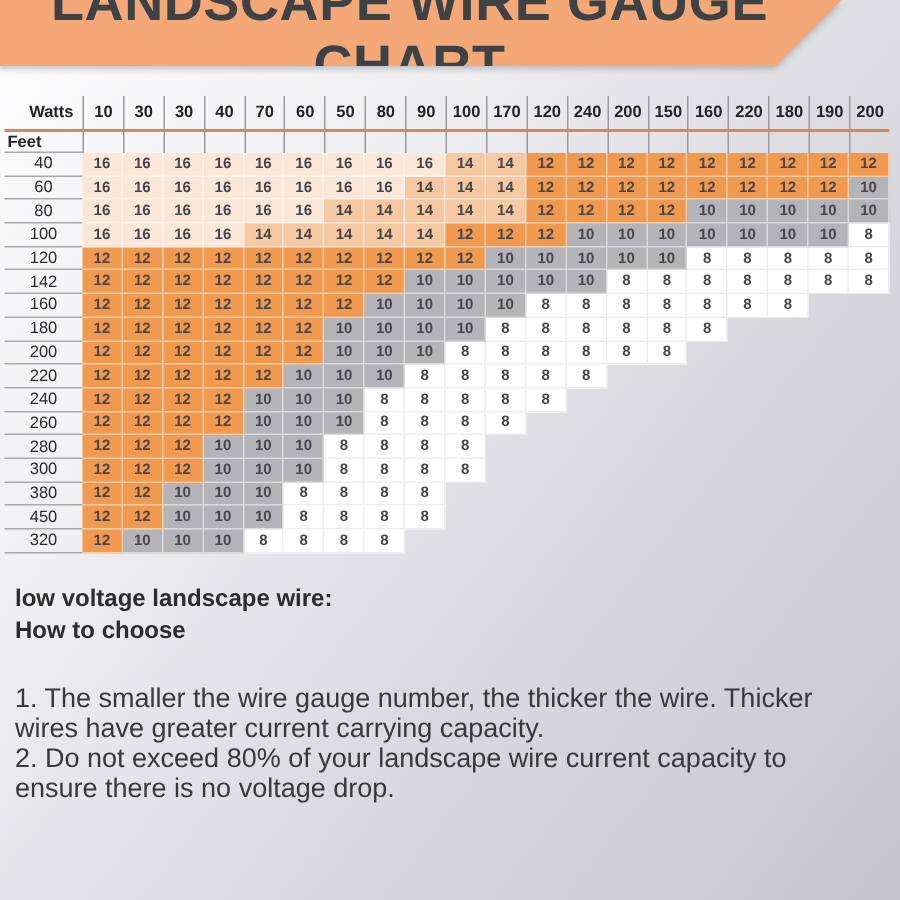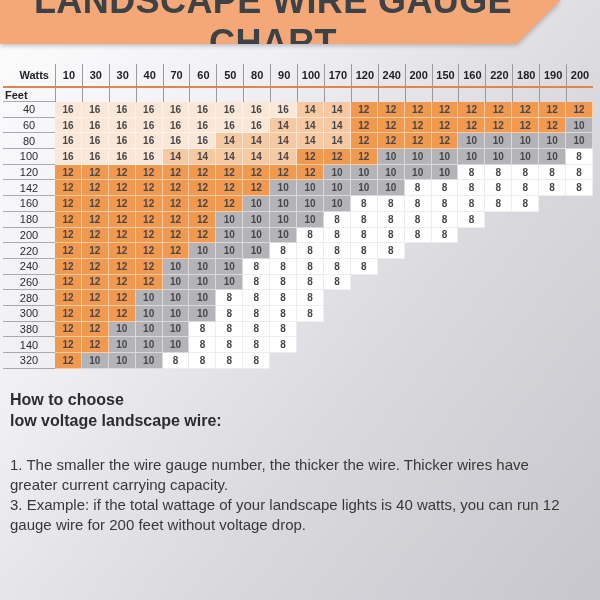--- a/index.html
+++ b/index.html
@@ -63,21 +63,21 @@
   .cell.empty { background: transparent; border: none; }
 
   
   .notes {
     position: absolute; left: 10px; top: 389px; width: 552px;
   }
   .notes-heading div {
     font-size: 16px; font-weight: 700; color: #2d2d30; line-height: 21px;
   }
   .notes p {
-    margin: 0; font-size: 15px; line-height: 20px; color: #39393c;
+    margin: 0; font-size: 18px; line-height: 20px; color: #39393c;
   }
   .notes p:first-of-type { margin-top: 24px; }
 </style>
 </head>
 <body>
 
 <div class="banner-wrap">
   <div class="banner" style="background: rgb(245, 168, 119);">
     <h1 style="color: rgb(61, 66, 71);">LANDSCAPE WIRE GAUGE CHART</h1>
   </div>
@@ -435,21 +435,21 @@
     <div class="cell empty"></div>
     <div class="cell empty"></div>
     <div class="cell empty"></div>
     <div class="cell empty"></div>
     <div class="cell empty"></div>
     <div class="cell empty"></div>
     <div class="cell empty"></div>
     <div class="cell empty"></div>
     <div class="cell empty"></div>
     <div class="cell empty"></div>
-    <div class="rlabel">140</div>
+    <div class="rlabel">450</div>
     <div class="cell" style="background: rgb(241, 153, 79);">12</div>
     <div class="cell" style="background: rgb(241, 153, 79);">12</div>
     <div class="cell" style="background: rgb(180, 179, 183);">10</div>
     <div class="cell" style="background: rgb(180, 179, 183);">10</div>
     <div class="cell" style="background: rgb(180, 179, 183);">10</div>
     <div class="cell g8" style="background: rgb(255, 255, 255);">8</div>
     <div class="cell g8" style="background: rgb(255, 255, 255);">8</div>
     <div class="cell g8" style="background: rgb(255, 255, 255);">8</div>
     <div class="cell g8" style="background: rgb(255, 255, 255);">8</div>
     <div class="cell empty"></div>
@@ -481,18 +481,18 @@
     <div class="cell empty"></div>
     <div class="cell empty"></div>
     <div class="cell empty"></div>
     <div class="cell empty"></div>
     <div class="cell empty"></div>
     <div class="cell empty"></div>
   </div>
 
 <section class="notes">
   <div class="notes-heading">
+    <div>low voltage landscape wire:</div>
     <div>How to choose</div>
-    <div>low voltage landscape wire:</div>
   </div>
   <p>1. The smaller the wire gauge number, the thicker the wire. Thicker wires have greater current carrying capacity.</p>
-  <p>3. Example: if the total wattage of your landscape lights is 40 watts, you can run 12 gauge wire for 200 feet without voltage drop.</p>
+  <p>2. Do not exceed 80% of your landscape wire current capacity to ensure there is no voltage drop.</p>
 </section>
 
 </body></html>

